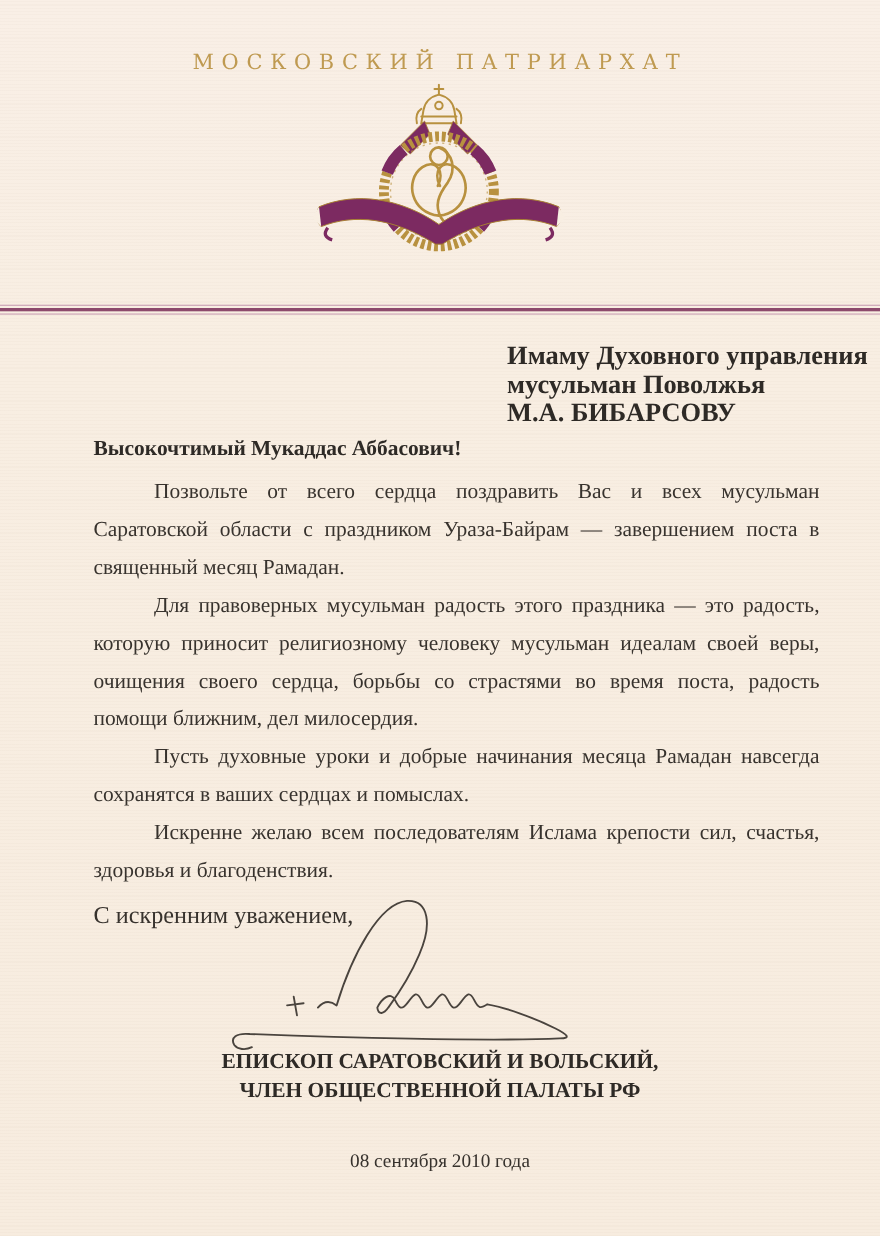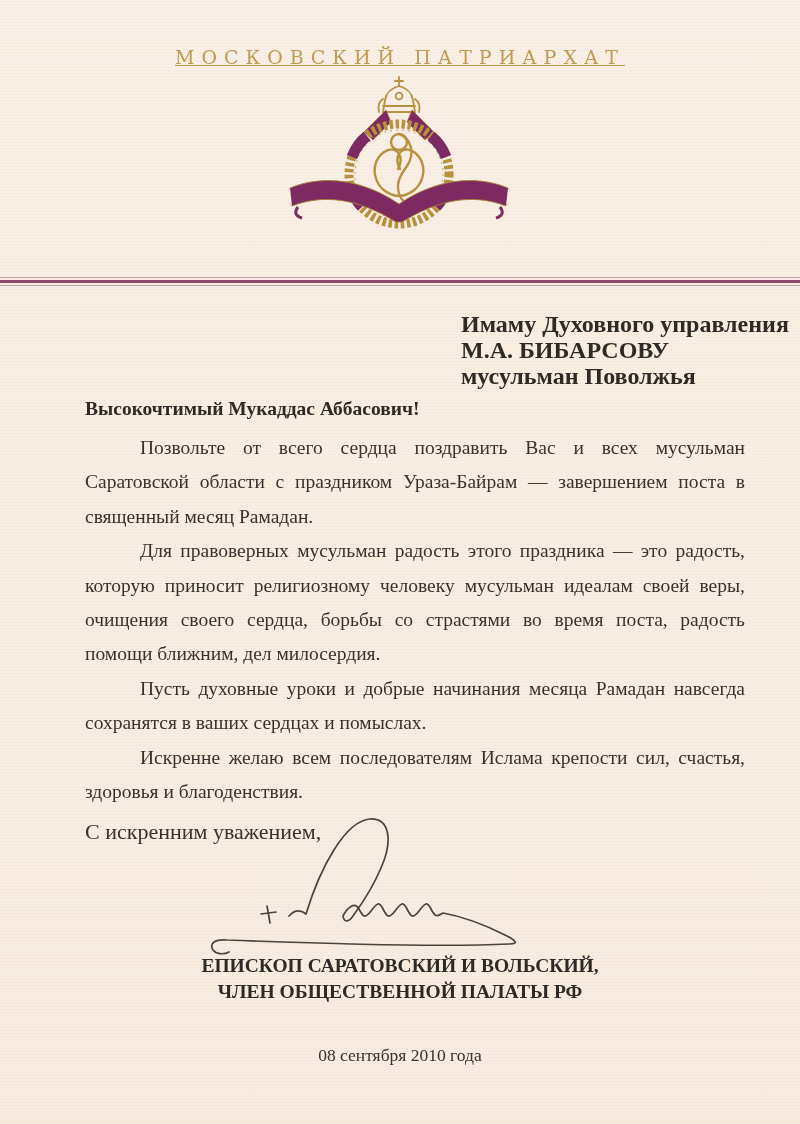--- a/index.html
+++ b/index.html
@@ -17,21 +17,20 @@
   }
 
   .org-line {
     position: absolute;
     top: 46px; left: 0; width: 100%;
     text-align: center;
     font-family: "DejaVu Serif", serif;
     font-size: 19px;
     letter-spacing: 7px;
     color: #bf9a51;
-    text-decoration: underline;
   }
 
   .emblem-wrap {
     position: absolute;
     top: 76px; left: 284px;
     width: 230px; height: 160px;
   }
 
   .see-title {
     position: absolute;
@@ -163,22 +162,22 @@
 
 
   <div class="rule">
     <div class="thin"></div>
     <div class="thick"></div>
     <div class="thin"></div>
   </div>
 
   <div class="recipient">
     <div>Имаму Духовного управления</div>
+    <div>мусульман Поволжья</div>
     <div>М.А. БИБАРСОВУ</div>
-    <div>мусульман Поволжья</div>
   </div>
 
   <div class="salutation">Высокочтимый Мукаддас Аббасович!</div>
 
   <div class="body-text">
     <p>Позвольте от всего сердца поздравить Вас и всех мусульман Саратовской области с праздником Ураза-Байрам — завершением поста в священный месяц Рамадан.</p>
     <p>Для правоверных мусульман радость этого праздника — это радость, которую приносит религиозному человеку мусульман идеалам своей веры, очищения своего сердца, борьбы со страстями во время поста, радость помощи ближним, дел милосердия.</p>
     <p>Пусть духовные уроки и добрые начинания месяца Рамадан навсегда сохранятся в ваших сердцах и помыслах.</p>
     <p>Искренне желаю всем последователям Ислама крепости сил, счастья, здоровья и благоденствия.</p>
   </div>

